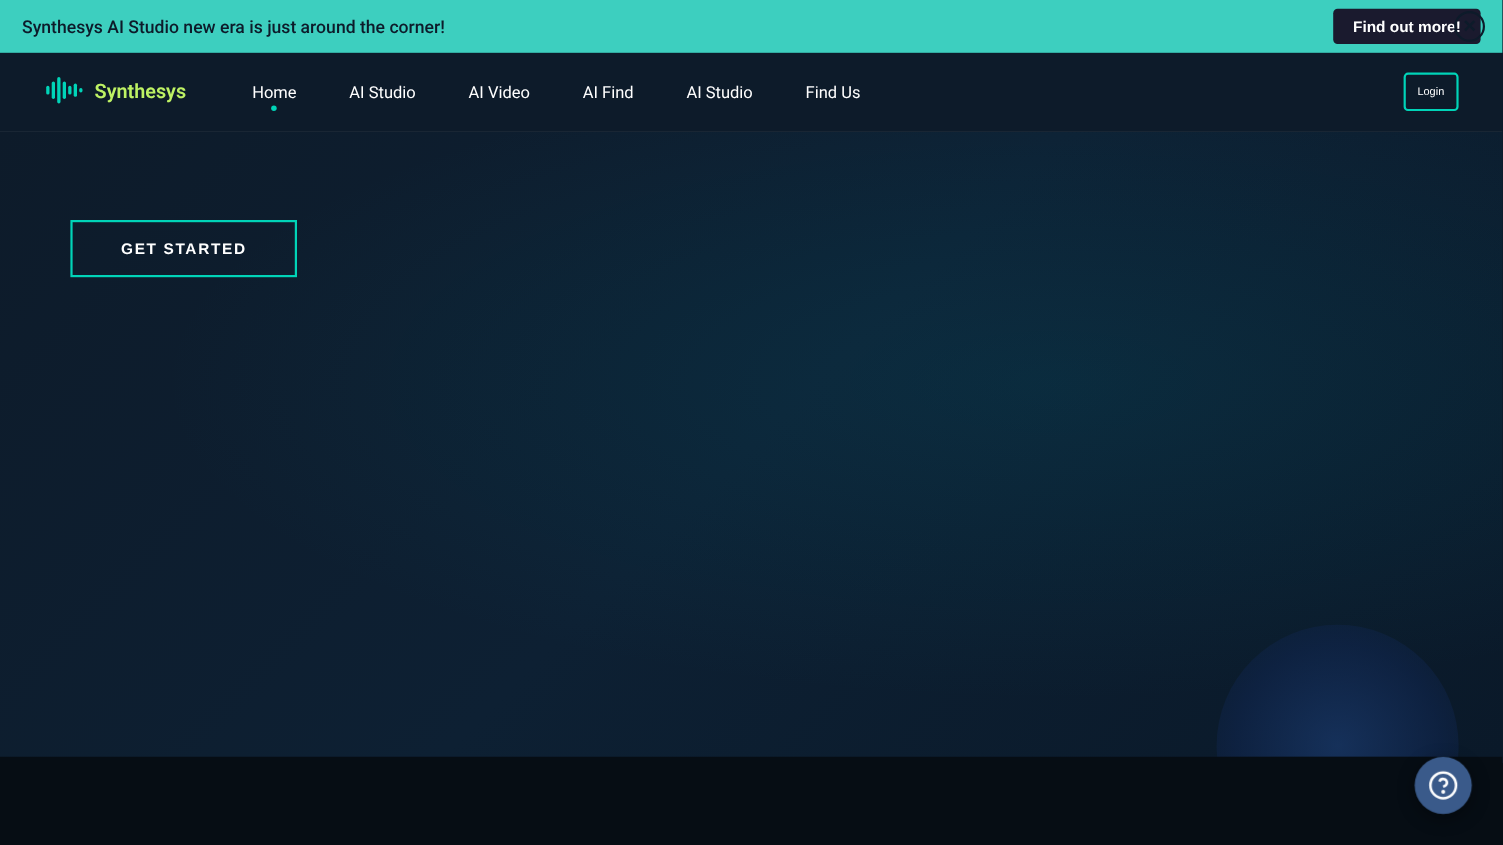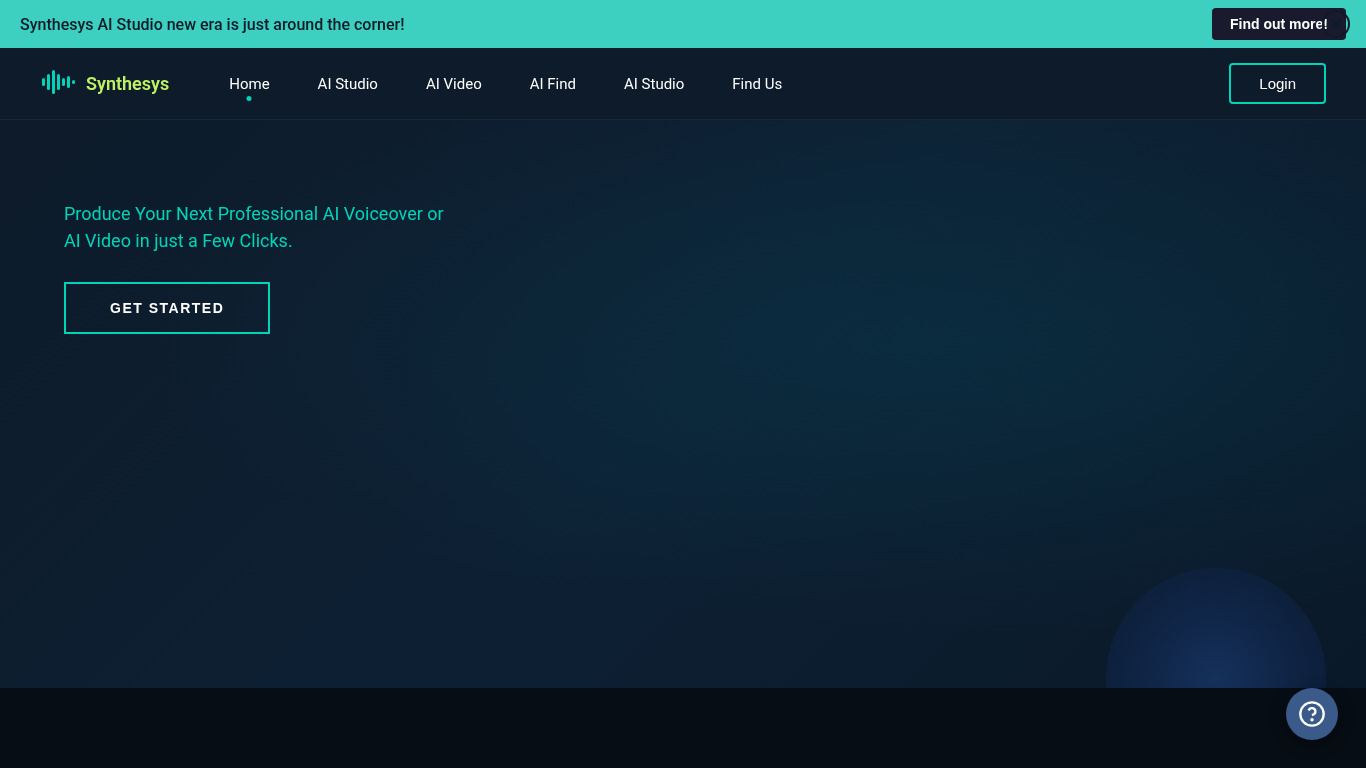--- a/index.html
+++ b/index.html
@@ -116,23 +116,23 @@
     }
     .nav-actions {
       display: flex;
       align-items: center;
       gap: 12px;
     }
     .login-btn {
       background: transparent;
       color: #ffffff;
       border: 2px solid #00d4b8;
-      padding: 10px 28px;
+      padding: 10px 11px;
       border-radius: 4px;
-      font-size: 15px;
+      font-size: 10px;
       font-weight: 500;
       cursor: pointer;
     }
 
     
     .hero {
       background: linear-gradient(135deg, #0d1b2a 0%, #0d2033 50%, #0a1929 100%);
       padding: 80px 64px;
       min-height: 568px;
       position: relative;
@@ -260,21 +260,20 @@
   </div>
 
   <div class="nav-actions">
     <button class="login-btn">Login</button>
   </div>
 </nav>
 
 <section class="hero">
   <div class="deco-circle"></div>
   <div class="hero-content">
-    <p class="hero-subtitle">Produce Your Next Professional AI Voiceover or<br>AI Video in just a Few Clicks.</p>
     <button class="get-started-btn">GET STARTED</button>
   </div>
 </section>
 
 <div class="bottom-section"></div>
 
 <div class="support-widget">
   <svg viewBox="0 0 24 24" fill="none" stroke="currentColor" stroke-width="2">
     <circle cx="12" cy="12" r="10"></circle>
     <path d="M9.09 9a3 3 0 0 1 5.83 1c0 2-3 3-3 3"></path>

